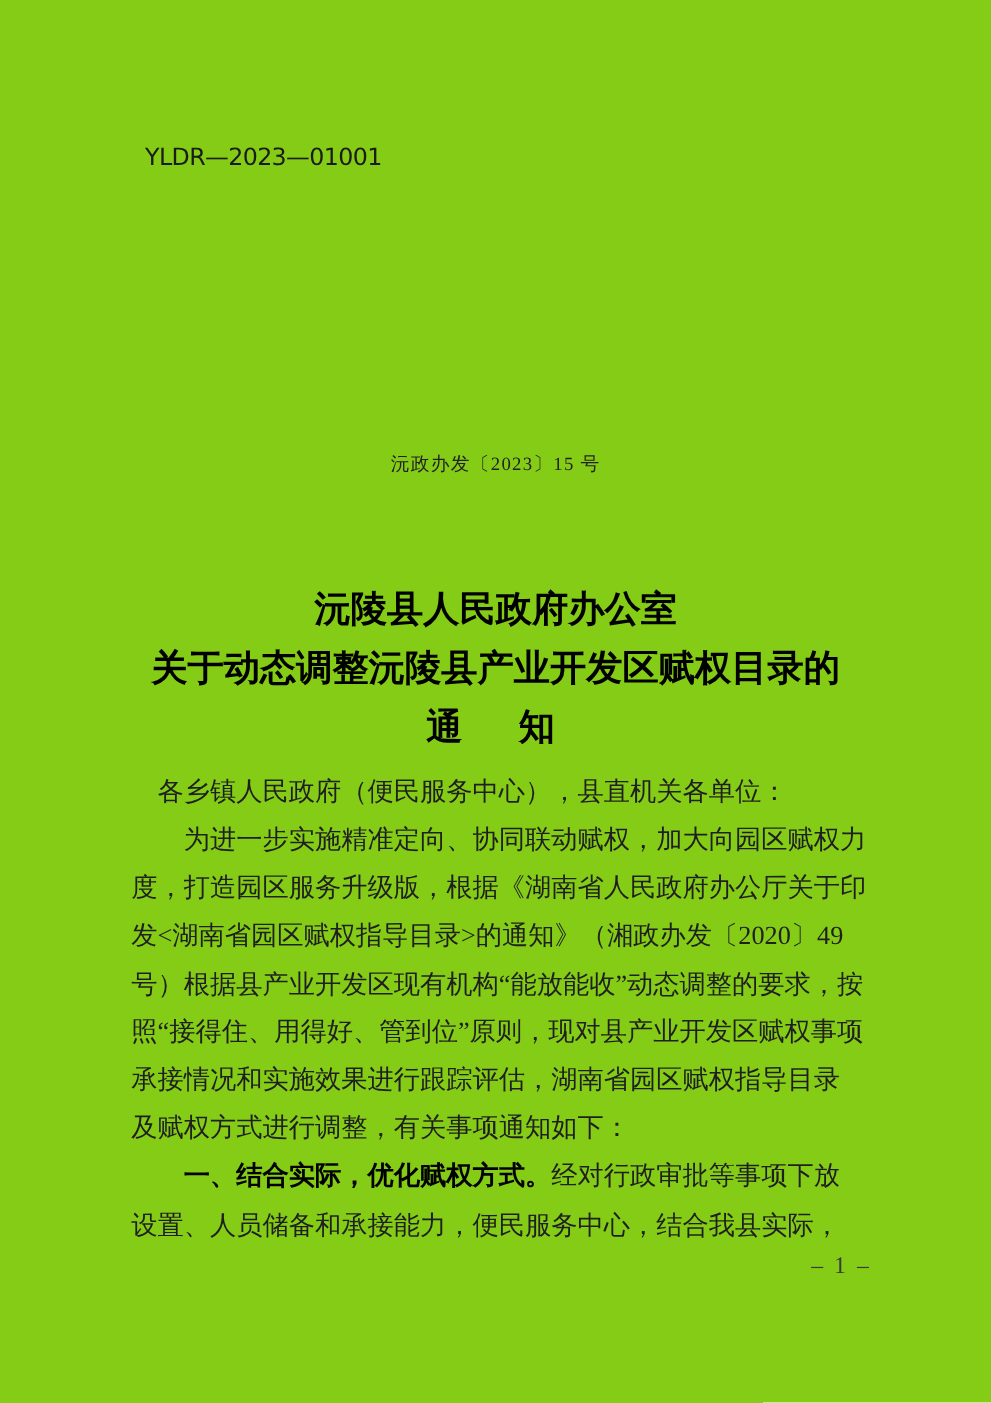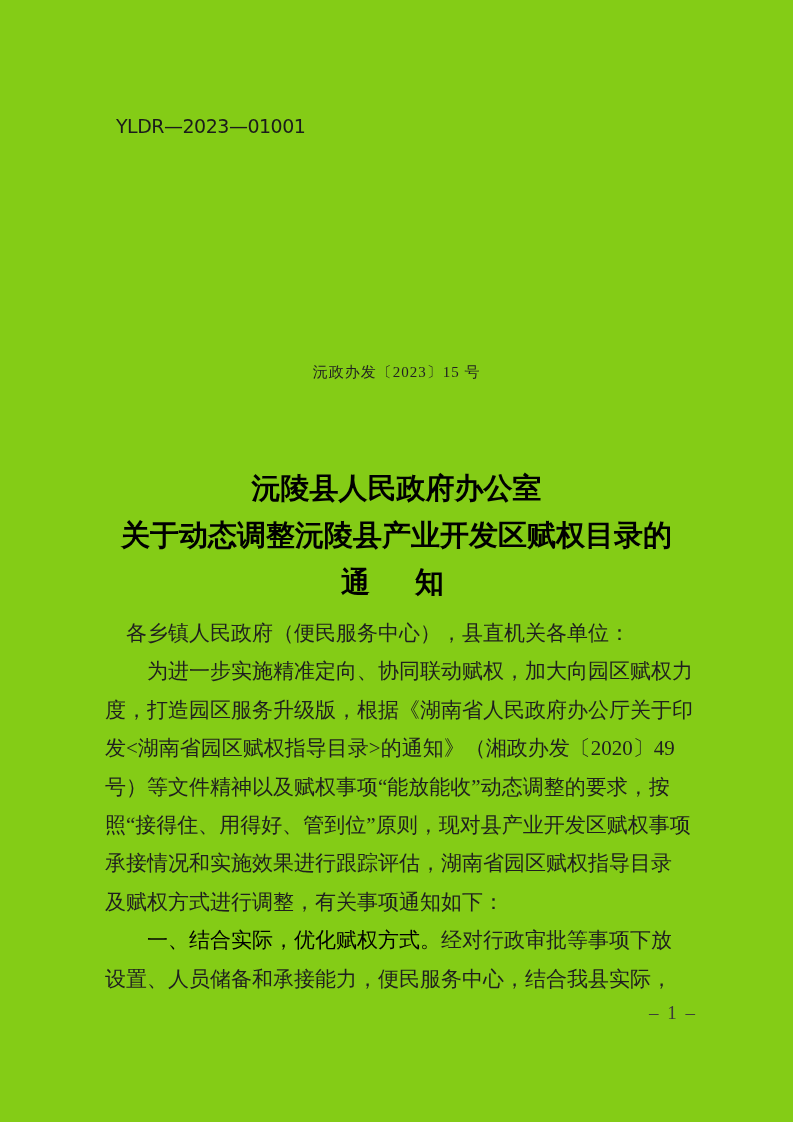--- a/index.html
+++ b/index.html
@@ -54,21 +54,21 @@
     left: 105px;
     top: 614px;
     width: 596px;
     font-size: 21px;
     line-height: 38.4px;
     color: #1f1f1f;
   }
   .body-line { white-space: nowrap; }
   .run-bold {
     font-family: "Liberation Sans", "DejaVu Sans", sans-serif;
-    font-weight: 400;
+    font-weight: 700;
     color: #000000;
   }
   .page-number {
     position: absolute;
     top: 1002px;
     left: 627px;
     width: 92px;
     text-align: center;
     font-size: 19px;
     line-height: 22px;
@@ -90,21 +90,21 @@
     <div class="title-line">沅陵县人民政府办公室</div>
     <div class="title-line">关于动态调整沅陵县产业开发区赋权目录的</div>
     <div class="title-line spread">通　知</div>
   </div>
 
   <div class="body-text" id="body-text">
       <div class="body-line"><span class="run-normal">　各乡镇人民政府（便民服务中心），县直机关各单位：</span></div>
       <div class="body-line"><span class="run-normal">　　为进一步实施精准定向、协同联动赋权，加大向园区赋权力</span></div>
       <div class="body-line"><span class="run-normal">度，打造园区服务升级版，根据《湖南省人民政府办公厅关于印</span></div>
       <div class="body-line"><span class="run-normal">发&lt;湖南省园区赋权指导目录&gt;的通知》（湘政办发〔2020〕49</span></div>
-      <div class="body-line"><span class="run-normal">号）等文件精神以及赋权事项“能放能收”动态调整的要求，按</span></div>
+      <div class="body-line"><span class="run-normal">号）根据县产业开发区现有机构“能放能收”动态调整的要求，按</span></div>
       <div class="body-line"><span class="run-normal">照“接得住、用得好、管到位”原则，现对县产业开发区赋权事项</span></div>
       <div class="body-line"><span class="run-normal">承接情况和实施效果进行跟踪评估，湖南省园区赋权指导目录</span></div>
       <div class="body-line"><span class="run-normal">及赋权方式进行调整，有关事项通知如下：</span></div>
       <div class="body-line"><span class="run-bold">　　一、结合实际，优化赋权方式。</span><span class="run-normal">经对行政审批等事项下放</span></div>
       <div class="body-line"><span class="run-normal">设置、人员储备和承接能力，便民服务中心，结合我县实际，</span></div>
     </div>
 
   <div class="page-number">– 1 –</div>
 
 </div>

